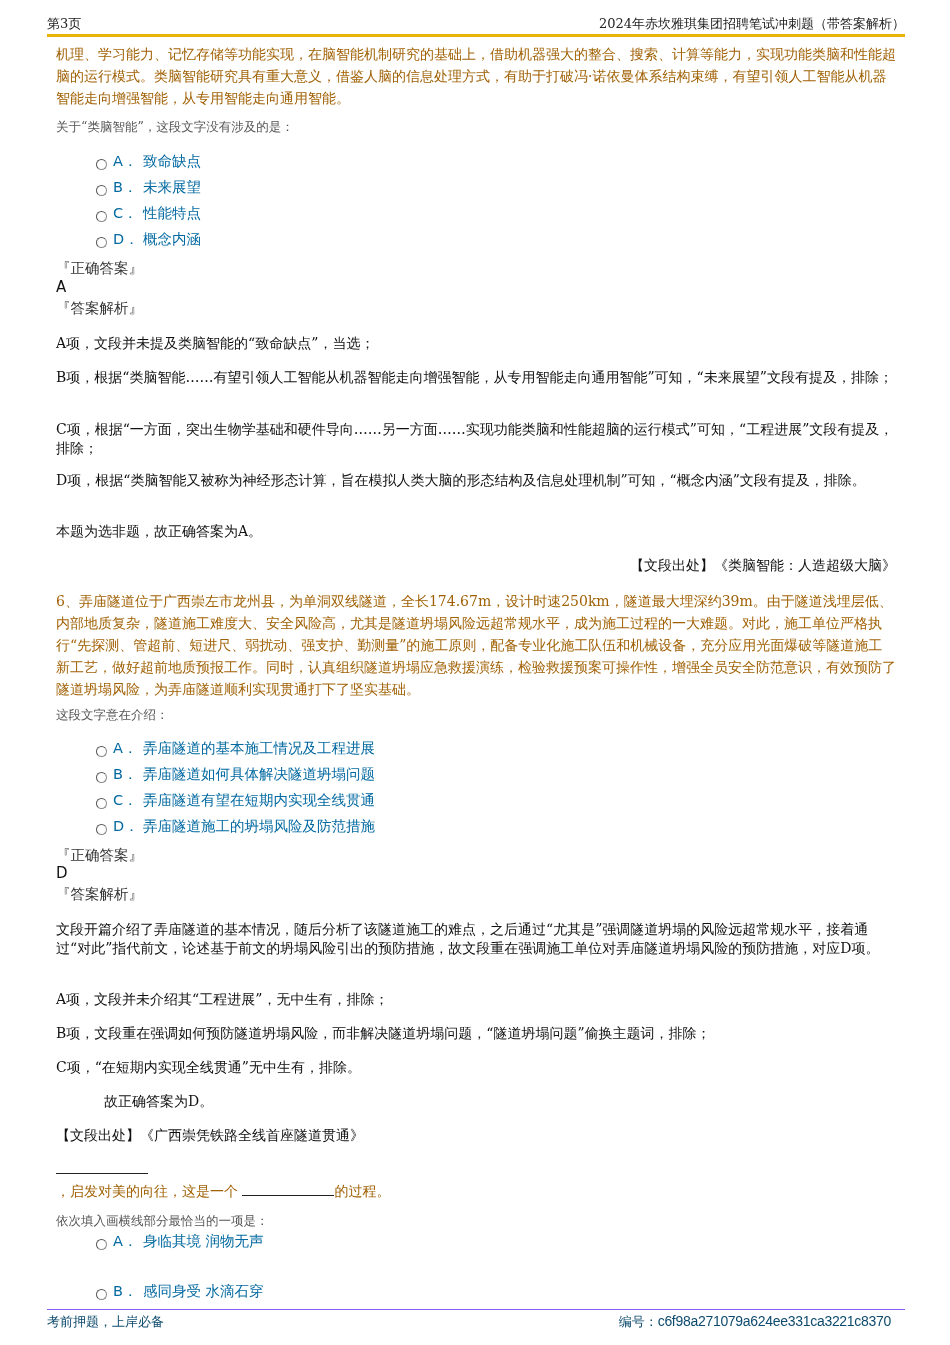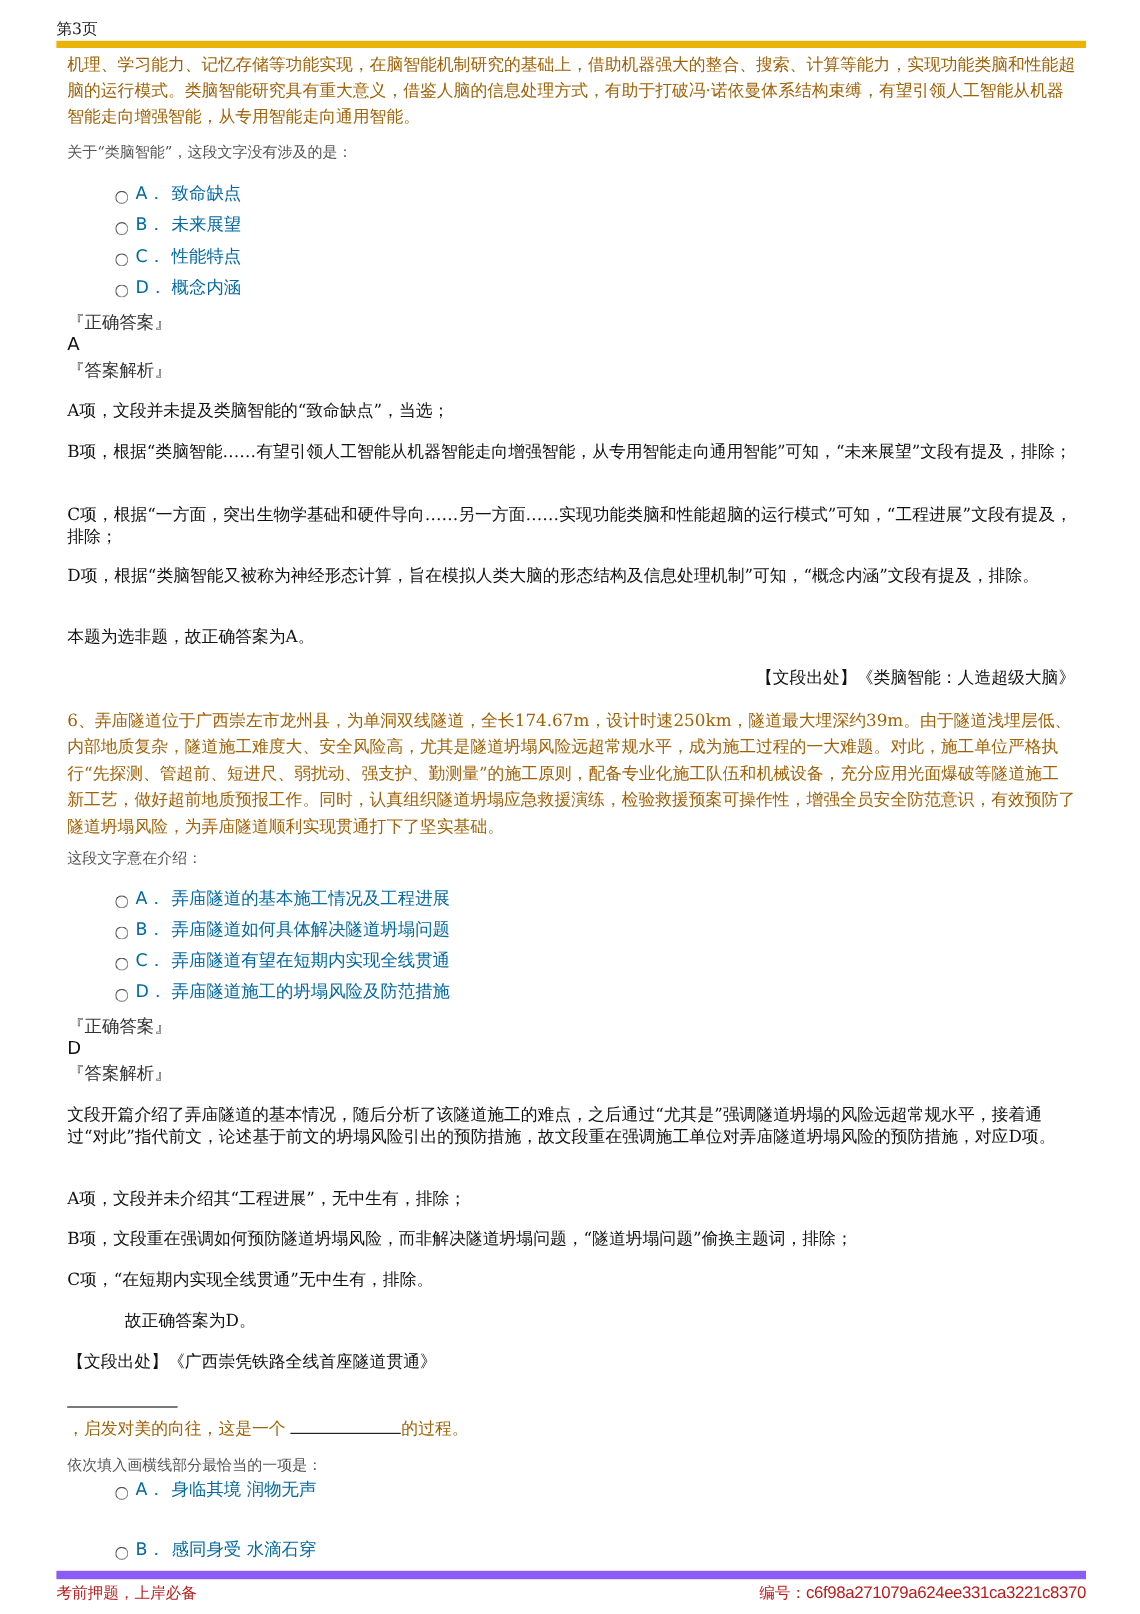--- a/index.html
+++ b/index.html
@@ -3,32 +3,32 @@
 <meta charset="utf-8">
 <style>
   html, body { margin: 0; padding: 0; background: #ffffff; }
   body {
     width: 950px; height: 1345px; position: relative; overflow: hidden;
     font-family: "DejaVu Serif", "Liberation Serif", serif;
     color: #333;
   }
   .header {
     position: absolute; left: 47px; right: 45px; top: 12px; height: 22px;
-    border-bottom: 6px solid #eab308;
+    border-bottom: 3px solid #eab308;
     font-size: 13px; color: #222;
   }
   .header .left { position: absolute; left: 0; top: 3px; }
   .header .right { position: absolute; right: 0; top: 3px; }
   .footer {
     position: absolute; left: 47px; right: 45px; top: 1309px; height: 24px;
-    border-top: 7px solid #8b5cf6;
-    font-size: 13px; color: #b91c1c;
+    border-top: 1px solid #8b5cf6;
+    font-size: 13px; color: #0c4a6e;
   }
   .footer .left { position: absolute; left: 0; top: 3px; }
-  .footer .right { position: absolute; right: 0; top: 3px; }
+  .footer .right { position: absolute; right: 14px; top: 3px; }
   .footer .code { font-family: "Liberation Sans", sans-serif; font-size: 14px; letter-spacing: -0.3px; }
 
   .blk { position: absolute; left: 56px; width: 840px; }
   .para { font-size: 14px; line-height: 22px; color: #a16207; }
   .stem { font-size: 12.5px; color: #555; }
   .exp { font-size: 14px; line-height: 19px; color: #111; }
   .lbl { font-size: 14.5px; color: #333; }
   .ans { font-family: "DejaVu Sans", "Liberation Sans", sans-serif; font-size: 15px; color: #111; }
 
   .opt { position: absolute; left: 96px; height: 24px; font-size: 14.5px; color: #0369a1; }
@@ -40,20 +40,21 @@
   .opt .letter { font-family: "DejaVu Sans", "Liberation Sans", sans-serif; display: inline-block; width: 30px; }
   .blank {
     display: inline-block; width: 92px; border-bottom: 1px solid #222; height: 13px; vertical-align: baseline;
   }
 </style>
 </head>
 <body>
 
 <div class="header">
   <span class="left">第3页</span>
+  <span class="right">2024年赤坎雅琪集团招聘笔试冲刺题（带答案解析）</span>
 </div>
 
 <div class="blk para" style="top:43px;">机理、学习能力、记忆存储等功能实现，在脑智能机制研究的基础上，借助机器强大的整合、搜索、计算等能力，实现功能类脑和性能超脑的运行模式。类脑智能研究具有重大意义，借鉴人脑的信息处理方式，有助于打破冯·诺依曼体系结构束缚，有望引领人工智能从机器智能走向增强智能，从专用智能走向通用智能。</div>
 <div class="blk stem" style="top:119px;">关于“类脑智能”，这段文字没有涉及的是：</div>
 
 <div class="opt" style="top:152px;">
   <span class="radio"></span><span class="letter">A．</span><span>致命缺点</span>
 </div>
 <div class="opt" style="top:178px;">
   <span class="radio"></span><span class="letter">B．</span><span>未来展望</span>

